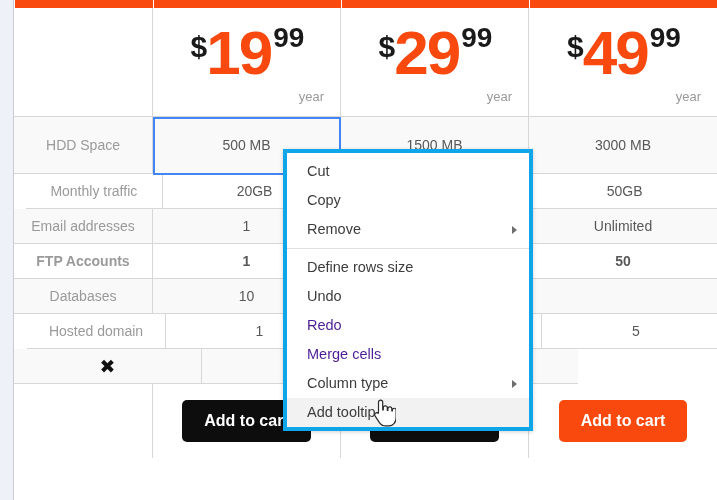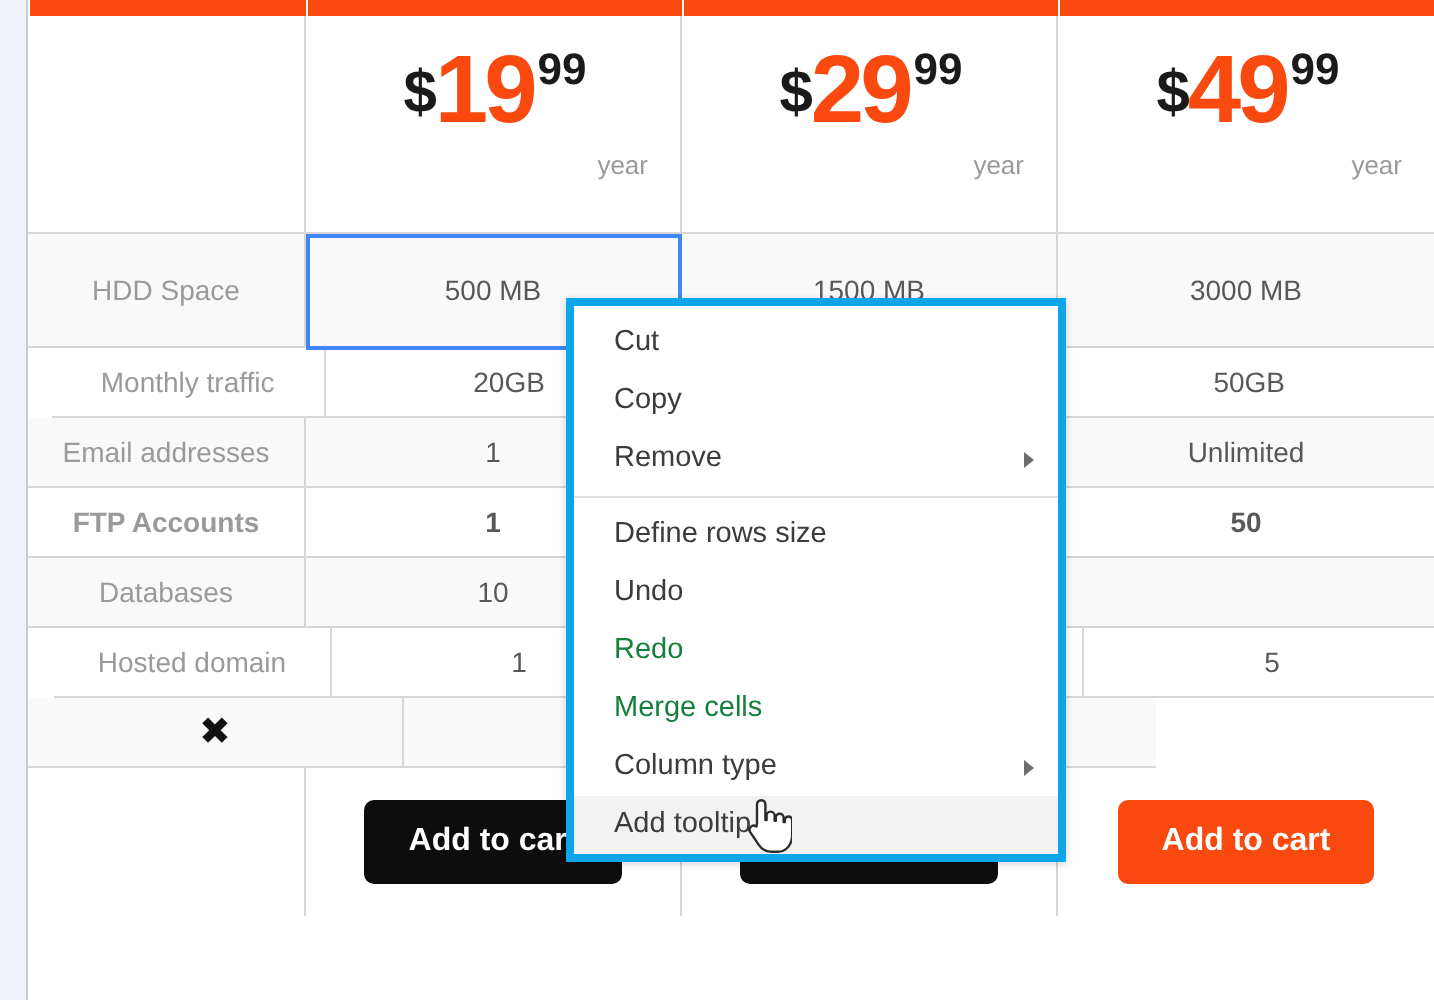--- a/index.html
+++ b/index.html
@@ -73,25 +73,25 @@
     width:100%;
     text-align:center;
     line-height:1;
   }
   .price .cur{
     font-size:30px; font-weight:bold; color:#1a1a1a;
     vertical-align:top; position:relative; top:10px;
     letter-spacing:-1px;
   }
   .price .amt{
-    font-size:48px; font-weight:bold; color:#f9490f;
+    font-size:62px; font-weight:bold; color:#f9490f;
     letter-spacing:-2px;
   }
   .price .cents{
-    font-size:22px; font-weight:bold; color:#1a1a1a;
+    font-size:28px; font-weight:bold; color:#1a1a1a;
     vertical-align:top; position:relative; top:2px; left:2px;
   }
   .price .per{
     display:block;
     font-size:13px; color:#9a9a9a;
     text-align:right;
     padding-right:16px;
     margin-top:6px;
   }
 
@@ -148,21 +148,21 @@
     position:relative;
     height:29px;
     line-height:29px;
     padding-left:20px;
     padding-right:26px;
     font-size:14.5px;
     color:#3c3c3c;
     white-space:nowrap;
     cursor:default;
   }
-  .mi.disabled{ color:#15803d; }
+  .mi.disabled{ color:#4c1d95; }
   .mi.hl{ background:#f2f2f2; }
   .mi .arrow{
     position:absolute; right:12px; top:50%;
     margin-top:-4px;
     width:0;height:0;
     border-left:5px solid #6d6d6d;
     border-top:4px solid transparent;
     border-bottom:4px solid transparent;
   }
   .msep{

